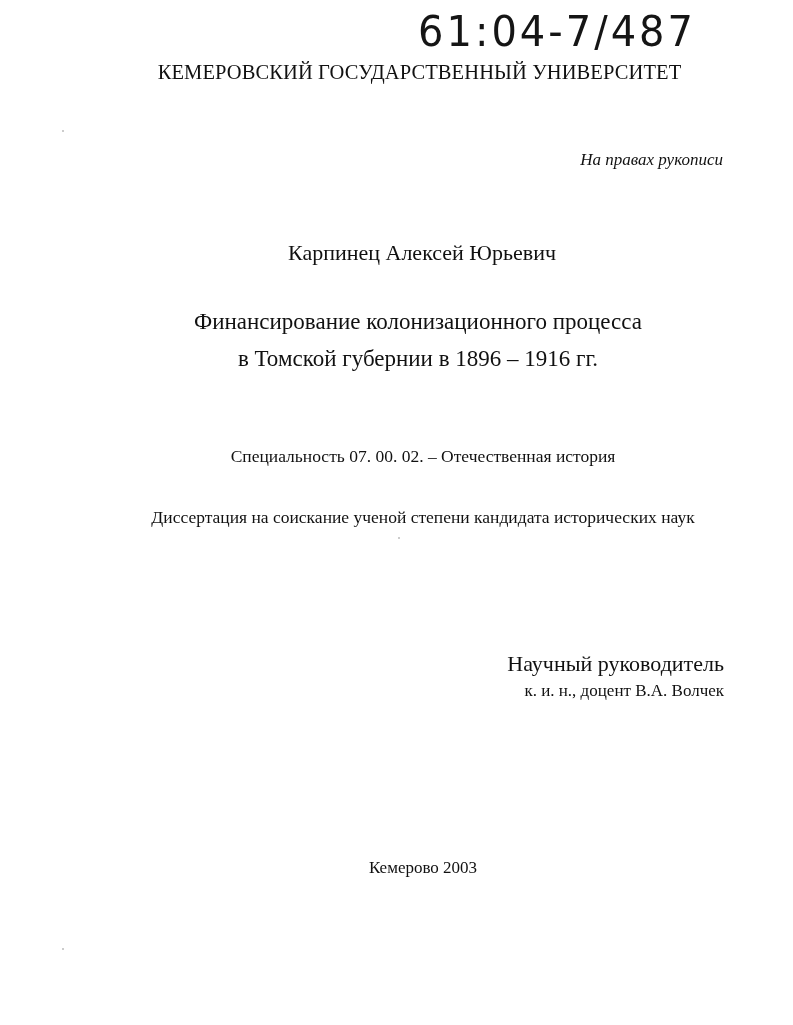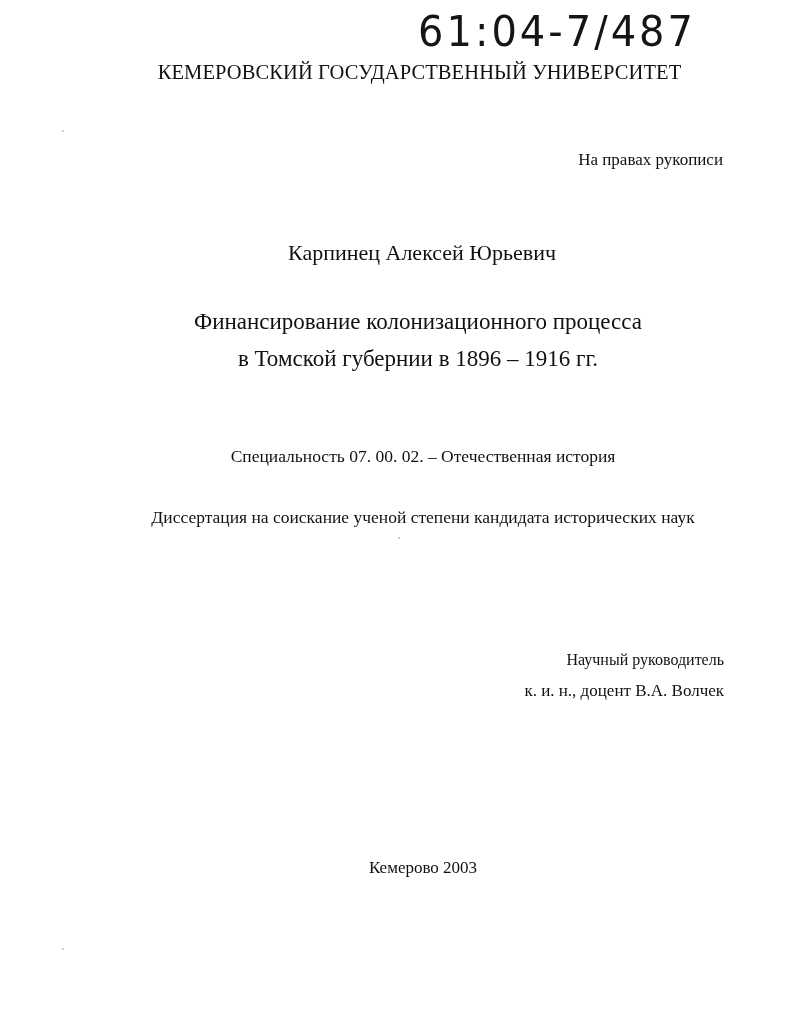--- a/index.html
+++ b/index.html
@@ -3,27 +3,27 @@
   <meta charset="utf-8">
   <style>
     html, body { margin: 0; padding: 0; background: #ffffff; }
     body { width: 793px; height: 1025px; position: relative; overflow: hidden;
            font-family: "Liberation Serif", "DejaVu Serif", serif; color: #111; }
     .abs { position: absolute; white-space: nowrap; }
     .handwritten { left: 418px; top: 8px; font-family: "DejaVu Sans", sans-serif;
                    font-size: 40px; letter-spacing: 3px; color: #151515; font-weight: normal;
                    transform: scaleY(1.05); }
     .university { left: 0; width: 793px; top: 61px; text-align: center; font-size: 20.5px; letter-spacing: 0.1px; margin-left: 23px; }
-    .rights { right: 70px; top: 150px; font-size: 17px; }
+    .rights { right: 70px; top: 150px; font-style: italic; font-size: 17px; }
     .author { left: 0; width: 844px; top: 240px; text-align: center; font-size: 22px; }
     .title1 { left: 0; width: 836px; top: 309px; text-align: center; font-size: 23px; }
     .title2 { left: 0; width: 836px; top: 346px; text-align: center; font-size: 23px; }
     .specialty { left: 0; width: 846px; top: 446px; text-align: center; font-size: 17.5px; }
     .dissertation { left: 0; width: 846px; top: 507px; text-align: center; font-size: 17.5px; }
-    .advisor-role { right: 69px; top: 651px; font-size: 16px; text-align: right; }
+    .advisor-role { right: 69px; top: 651px; font-size: 22px; text-align: right; }
     .advisor-name { right: 69px; top: 681px; font-size: 17px; }
     .city-year { left: 0; width: 846px; top: 858px; text-align: center; font-size: 17px; }
     .speck { width: 2px; height: 2px; background: #bbb; border-radius: 1px; }
   </style>
 </head>
 <body>
 
 <div>
   <div class="abs handwritten">61:04-7/487</div>
   <div class="abs university">КЕМЕРОВСКИЙ ГОСУДАРСТВЕННЫЙ УНИВЕРСИТЕТ</div>

